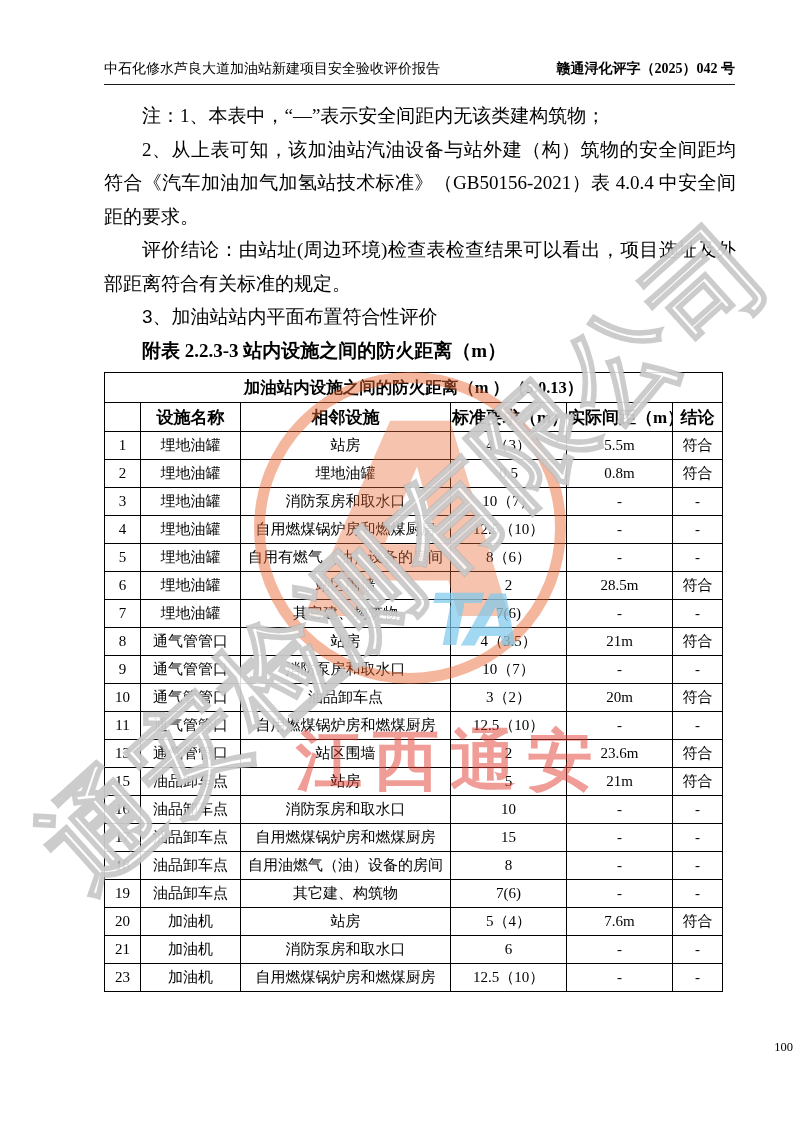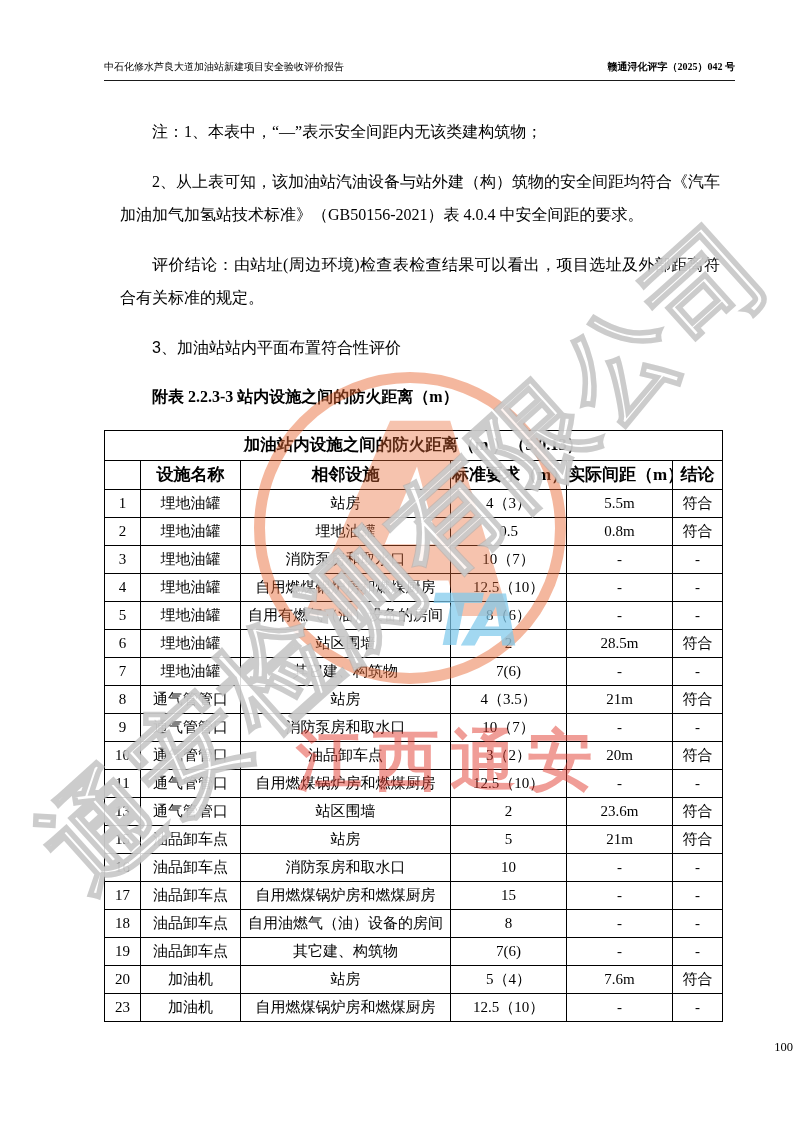--- a/index.html
+++ b/index.html
@@ -5,28 +5,28 @@
   html,body{margin:0;padding:0;background:#888;}
   .page{
     position:relative;width:793px;height:1122px;background:#ffffff;
     font-family:"Liberation Serif","DejaVu Serif",serif;color:#000;
     overflow:hidden;margin:0 auto;
   }
   
   .page-header{
     position:absolute;top:60px;left:104px;right:58px;
     display:flex;justify-content:space-between;align-items:flex-end;
-    font-size:10px;padding-bottom:6px;border-bottom:1.3px solid #1a1a1a;
+    font-size:14px;padding-bottom:6px;border-bottom:1.3px solid #1a1a1a;
     white-space:nowrap;
   }
   .page-header .hdr-right{font-weight:bold;font-family:Liberation Serif, serif;}
   
   .content{position:absolute;top:99px;left:104px;width:632px;}
   .content p{
-    margin:16px;font-size:16px;line-height:33.5px;
+    margin:0;font-size:19px;line-height:33.5px;
     text-indent:2em;text-align:justify;
   }
   .section-heading{
     margin:0;font-size:17.5px;font-weight:normal;line-height:33px;
     text-indent:1.55em;font-family:"Liberation Sans","DejaVu Sans",sans-serif;
   }
   .table-caption{
     margin:1px 0 0 0;font-size:17.5px;font-weight:bold;text-align:center;
     line-height:28px;
   }
@@ -258,20 +258,28 @@
           </tr>
           <tr>
             <td>20</td>
             <td>加油机</td>
             <td>站房</td>
             <td>5（4）</td>
             <td>7.6m</td>
             <td>符合</td>
           </tr>
           <tr>
+            <td>21</td>
+            <td>加油机</td>
+            <td>消防泵房和取水口</td>
+            <td>6</td>
+            <td>-</td>
+            <td>-</td>
+          </tr>
+          <tr>
             <td>23</td>
             <td>加油机</td>
             <td>自用燃煤锅炉房和燃煤厨房</td>
             <td>12.5（10）</td>
             <td>-</td>
             <td>-</td>
           </tr>
         </tbody>
     </table>
   </div>

